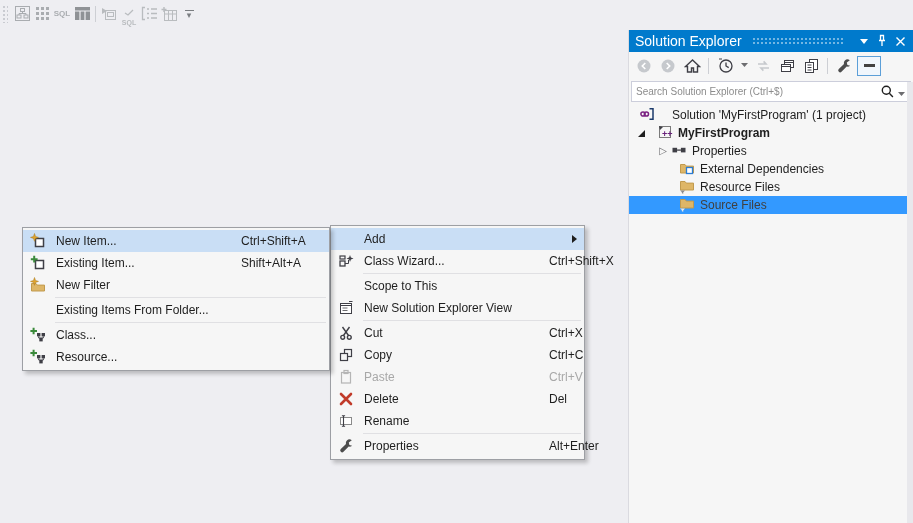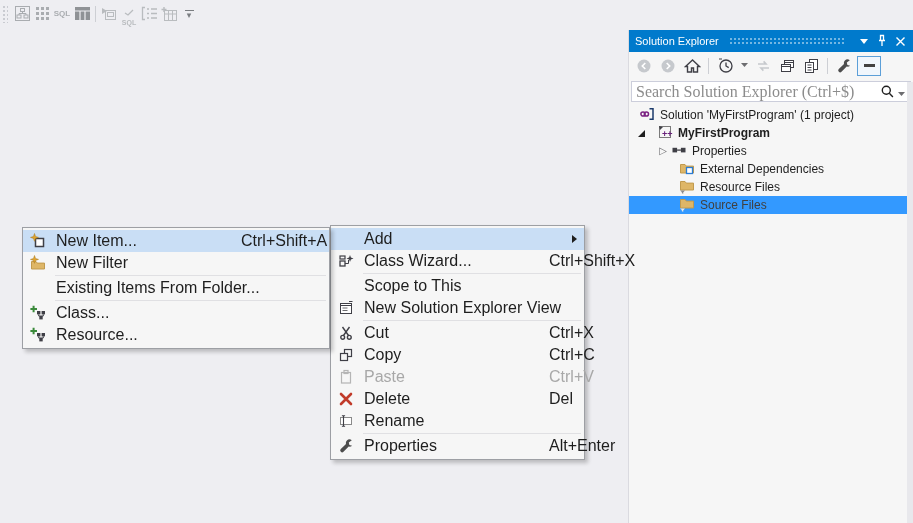--- a/index.html
+++ b/index.html
@@ -21,57 +21,57 @@
   .vsep { width:1px; height:16px; background:#CDCFD4; margin:0 3px; }
   .sql-txt { font-size:8px; font-weight:bold; color:#A9ACB0; letter-spacing:0; }
   .sql-sm { font-size:7px; font-weight:bold; color:#B9BCBF; line-height:6px; }
   .chev { color:#7A7D81; font-size:9px; line-height:5px; text-align:center; }
   .chev .bar { display:block; width:9px; height:1px; background:#7A7D81; margin:0 auto 2px; }
 
   
   .panel { position:absolute; left:628px; top:30px; width:285px; height:493px;
     background:#F6F6F6; border-left:1px solid #DADAE0; }
   .se-title { height:22px; background:#007ACC; color:#FFFFFF; display:flex;
-    align-items:center; font-size:11px; padding:0 4px 0 6px; }
+    align-items:center; font-size:14px; padding:0 4px 0 6px; }
   .se-title .dots { flex:1; height:8px; margin:0 10px;
     background-image: radial-gradient(circle, rgba(255,255,255,.45) 1px, transparent 1.1px);
     background-size:4px 4px; }
   .tb-btn { width:18px; height:16px; display:flex; align-items:center; justify-content:center; }
   .tri-down { width:0; height:0; border-left:4px solid transparent; border-right:4px solid transparent; border-top:5px solid #fff; }
 
   .se-toolbar { height:27px; display:flex; align-items:center; gap:2px; padding-left:4px; background:#F6F6F6; }
   .sei { width:22px; height:20px; display:flex; align-items:center; justify-content:center; }
   .sei.small { width:12px; }
   .preview-box { width:24px; height:20px; border:1px solid #5C9FD8; background:#F0F6FC;
     display:flex; align-items:center; justify-content:center; }
   .preview-box .bar { width:11px; height:3px; background:#424242; }
 
   .se-search { margin:2px 2px 4px 2px; height:21px; background:#FFFFFF; border:1px solid #CCCEDB;
     display:flex; align-items:center; }
-  .se-search input { flex:1; border:none; outline:none; font-family:Liberation Serif, serif;
-    font-size:16px; color:#6D6D6D; padding-left:4px; background:transparent; }
+  .se-search input { flex:1; border:none; outline:none; font-family:Liberation Sans, sans-serif;
+    font-size:10px; color:#6D6D6D; padding-left:4px; background:transparent; }
   .se-search input::placeholder { color:#8C8C8C; opacity:1; }
 
   .tree { position:relative; width:279px; }
   .trow { height:18px; display:flex; align-items:center; font-size:12px; white-space:nowrap; }
   .trow .lbl { margin-left:5px; }
   .trow.sel { background:#3399FF; color:#404040; }
   .arrow-exp { width:0; height:0; border-bottom:7px solid #1E1E1E; border-left:7px solid transparent; }
   .arrow-col { color:#6D6D70; font-size:10px; line-height:10px; }
   .aw { width:12px; display:flex; align-items:center; justify-content:center; flex:none; }
-  .r-sol  { padding-left:10px; }
+  .r-sol  { padding-left:10px;gap:12px; }
   .r-proj { padding-left:6px; }  .r-proj .aw { margin-right:10px; }
   .r-refs { padding-left:28px; } .r-refs .aw { margin-right:2px; }
   .r-chld { padding-left:50px; }
   .bold { font-weight:bold; }
   .scroll-strip { position:absolute; right:0; top:52px; width:6px; height:441px; background:#E8E8EC; }
 
   
   .menu { position:absolute; background:#F6F6F6; border:1px solid #9D9FA4;
-    box-shadow:3px 3px 4px rgba(0,0,0,.22); padding:2px 0; font-size:16px; }
+    box-shadow:3px 3px 4px rgba(0,0,0,.22); padding:2px 0; font-size:12px; }
   .m-row { height:22px; display:flex; align-items:center; position:relative; }
   .m-row.hl { background:#C9DEF5; }
   .m-ic { width:30px; flex:none; display:flex; align-items:center; justify-content:center; }
   .m-lbl { margin-left:3px; }
   .m-sc { position:absolute; left:218px; }
   .m-sep { height:1px; background:#E0E0E3; margin:1px 3px 1px 32px; }
   .m-row.dis .m-lbl, .m-row.dis .m-sc { color:#A8A8A8; }
   .sub-arrow { position:absolute; right:7px; width:0; height:0;
     border-top:4px solid transparent; border-bottom:4px solid transparent; border-left:5px solid #1E1E1E; }
   #ctx-menu { left:330px; top:225px; width:255px; z-index:40; }
@@ -412,20 +412,30 @@
           <rect x="5.5" y="5.5" width="8" height="8" fill="#fff" stroke="#3F3F46" stroke-width="1.5"></rect>
           <path d="M4.5 0.5l1 2.9 3 1-3 1-1 2.9-1-2.9-3-1 3-1z" fill="#E0A32E" stroke="#A97B1E" stroke-width="0.5"></path>
         </svg>
     </span>
     <span class="m-lbl">New Item...</span>
     <span class="m-sc">Ctrl+Shift+A</span>
   </div>
   <div class="m-row">
     <span class="m-ic">
       <svg width="16" height="16">
+          <rect x="5.5" y="5.5" width="8" height="8" fill="#fff" stroke="#3F3F46" stroke-width="1.5"></rect>
+          <path d="M3.2 0.8h2v2.4h2.4v2H5.2v2.4h-2V5.2H0.8v-2h2.4z" fill="#3B8A3B"></path>
+        </svg>
+    </span>
+    <span class="m-lbl">Existing Item...</span>
+    <span class="m-sc">Shift+Alt+A</span>
+  </div>
+  <div class="m-row">
+    <span class="m-ic">
+      <svg width="16" height="16">
           <path d="M1.5 6.5h4.5l1.3 1.6h7.2V14h-13z" fill="#DEB667" stroke="#C19A4E"></path>
           <path d="M4.5 0.5l1 2.9 3 1-3 1-1 2.9-1-2.9-3-1 3-1z" fill="#E0A32E" stroke="#A97B1E" stroke-width="0.5"></path>
         </svg>
     </span>
     <span class="m-lbl">New Filter</span>
   </div>
   <div class="m-sep"></div>
   <div class="m-row">
     <span class="m-ic"></span>
     <span class="m-lbl">Existing Items From Folder...</span>

